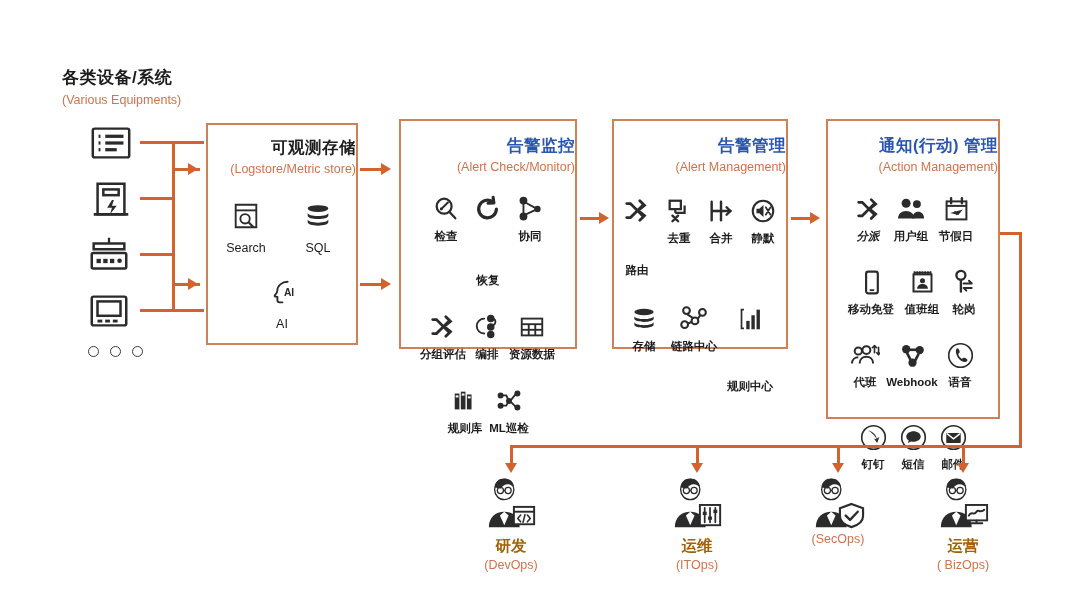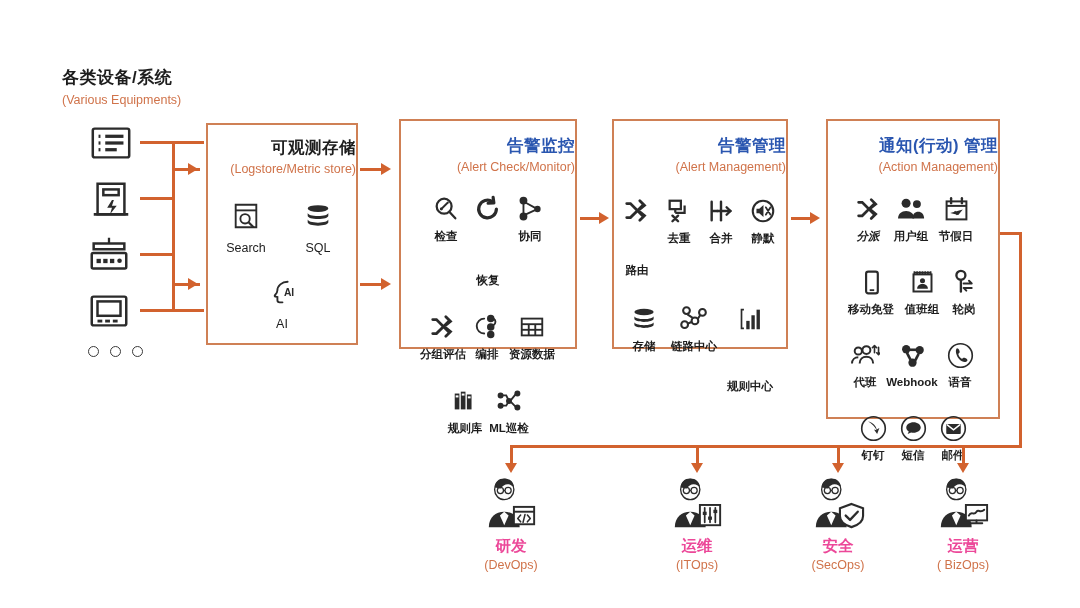--- a/index.html
+++ b/index.html
@@ -42,21 +42,21 @@
   .cell .gl svg{display:block;}
   .cell .cap{font-size:11.5px;color:#1d1d1d;line-height:15px;margin-top:3px;white-space:nowrap;font-weight:bold;}
 
   
   #panel-storage .cell .gl{height:40px;}
   #panel-storage .cell .cap{font-size:12.5px;font-weight:normal;margin-top:5px;}
 
   
   .persona{width:130px;text-align:center;position:absolute;}
   .persona .pic{height:58px;display:flex;align-items:flex-end;justify-content:center;}
-  .persona .cn{font-size:15.5px;font-weight:bold;color:#ec4899;line-height:22px;margin-top:4px;}
+  .persona .cn{font-size:15.5px;font-weight:bold;color:#a16207;line-height:22px;margin-top:4px;}
   .persona .en{font-size:12.5px;color:#d0734a;line-height:17px;}
 </style>
 </head>
 <body>
 
 <div class="abs" id="src-header">
   <div class="cn">各类设备/系统</div>
   <div class="en">(Various Equipments)</div>
 </div>
 
@@ -418,21 +418,21 @@
     <div class="cell" style="width:38px;margin-bottom:21px;">
       <span class="gl">
         <svg width="27" height="27" viewBox="0 0 30 30" fill="none" stroke="#2b2b2b" stroke-width="2.6">
           <circle cx="11" cy="7" r="5"></circle>
           <path d="M11 12 v13" stroke-linecap="round"></path>
           <path d="M14 16 h9 l-3 -3 M23 21 h-9 l3 3" stroke-width="2.2" stroke-linecap="round" stroke-linejoin="round"></path>
         </svg>
       </span>
       <span class="cap">轮岗</span>
     </div>
-    <div class="cell" style="width:38px;margin-bottom:21px;text-align:right;">
+    <div class="cell" style="width:38px;margin-bottom:30px;text-align:right;">
       <span class="gl">
         <svg width="29" height="27" viewBox="0 0 32 30" fill="none" stroke="#2b2b2b" stroke-width="2.2">
           <circle cx="8" cy="10" r="4"></circle>
           <path d="M1 24c0-4.4 3.2-7 7-7"></path>
           <circle cx="17" cy="9" r="4.4"></circle>
           <path d="M9.5 24c0-4.8 3.4-7.6 7.5-7.6 4 0 7.5 2.8 7.5 7.6"></path>
           <path d="M26 4 v8 M26 4 l-2.4 2.4 M26 4 l2.4 2.4" stroke-width="1.8" stroke-linecap="round"></path>
           <path d="M30.5 14 v-8 M30.5 14 l-2 -2 M30.5 14 l2 -2" stroke-width="1.8" stroke-linecap="round"></path>
         </svg>
       </span>
@@ -551,21 +551,20 @@
       <path d="M14 11c0-6 4.4-9.5 10-9.5S34 5 34 11c-1.5-1.6-3.6-3.4-6.5-3.4-2.8 0-5.5 2-7 4.4z" fill="#2b2b2b"></path>
       <circle cx="20" cy="14" r="3.2" fill="none" stroke="#2b2b2b" stroke-width="1.3"></circle>
       <circle cx="28" cy="14" r="3.2" fill="none" stroke="#2b2b2b" stroke-width="1.3"></circle>
       <line x1="23.2" y1="14" x2="24.8" y2="14" stroke="#2b2b2b" stroke-width="1.3"></line>
       <path d="M8 52c0-10 7-16 16-16s16 6 16 16z" fill="#2b2b2b"></path>
       <path d="M24 36 l-4.5 4 4.5 10 4.5-10z" fill="#fdfdfd"></path>
       <path d="M45 28 l12 4.5v8c0 6-5.4 9.6-12 11.5-6.6-1.9-12-5.5-12-11.5v-8z" fill="#fdfdfd" stroke="#2b2b2b" stroke-width="2.2"></path>
       <path d="M39 40 l4.5 4.5 8-8.5" stroke="#2b2b2b" stroke-width="2.4" fill="none" stroke-linecap="round" stroke-linejoin="round"></path>
     </svg>
   </div>
-  <div class="cn">安全</div>
   <div class="en">(SecOps)</div>
 </div>
 
 <div class="persona" style="left:898px;top:473px;">
   <div class="pic">
     <svg width="60" height="54" viewBox="0 0 62 56" fill="none">
       <ellipse cx="24" cy="13" rx="10" ry="10.5" fill="#fdfdfd" stroke="#2b2b2b" stroke-width="1.4"></ellipse>
       <path d="M14 11c0-6 4.4-9.5 10-9.5S34 5 34 11c-1.5-1.6-3.6-3.4-6.5-3.4-2.8 0-5.5 2-7 4.4z" fill="#2b2b2b"></path>
       <circle cx="20" cy="14" r="3.2" fill="none" stroke="#2b2b2b" stroke-width="1.3"></circle>
       <circle cx="28" cy="14" r="3.2" fill="none" stroke="#2b2b2b" stroke-width="1.3"></circle>

